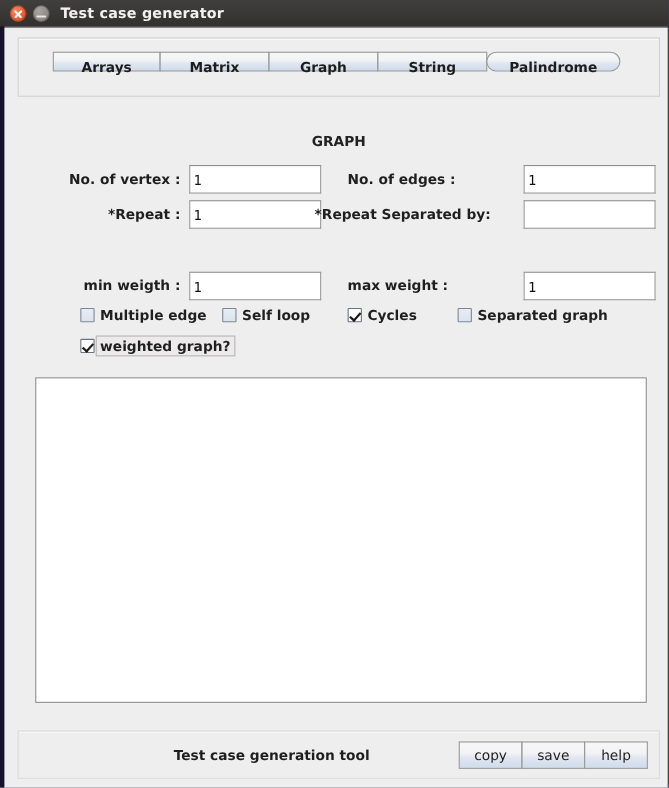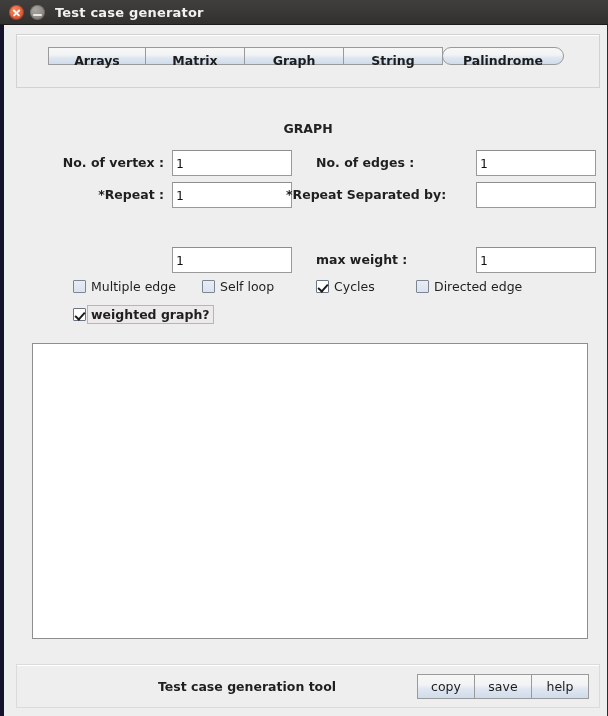--- a/index.html
+++ b/index.html
@@ -131,21 +131,21 @@
   }
   .cb.checked::after {
     content: "";
     position: absolute; left: 3px; top: 1px;
     width: 4px; height: 8px;
     border: solid #1c1c1c;
     border-width: 0 2px 2px 0;
     transform: rotate(42deg);
   }
   .cb-row { position: absolute; display: flex; align-items: center; }
-  .cb-label { font-size: 12.5px; font-weight: normal; color: #1f1f1f; margin-left: 5px; white-space: nowrap; }
+  .cb-label { font-size: 12.5px; font-weight: bold; color: #1f1f1f; margin-left: 5px; white-space: nowrap; }
 
   #weighted-wrap {
     position: absolute; left: 57px; top: 213px;
     display: flex; align-items: center;
   }
   #weighted-label-box {
     margin-left: 1px; padding: 1px 3px;
     border: 1px solid #b6b6b6;
     background: #eceaea;
     font-size: 12.5px; font-weight: bold; color: #1f1f1f;
@@ -227,40 +227,41 @@
     <input class="swing-input field-input" style="left: 156px; top: 90px;" value="1">
 
     <div class="lbl field-label-right" style="left:270px; top:90px; width:178px;">*Repeat Separated by:</div>
     <input class="swing-input field-input" style="left: 460px; top: 90px;" value="">
 
     <div id="weighted-wrap">
       <span class="cb checked"></span>
       <span id="weighted-label-box">weighted graph?</span>
     </div>
 
+    <div class="lbl field-label-left" style="left:20px; top:155px; width:128px;">min weigth :</div>
     <input class="swing-input field-input" style="left: 156px; top: 155px;" value="1">
 
     <div class="lbl field-label-right" style="left:300px; top:155px; width:148px;">max weight :</div>
     <input class="swing-input field-input" style="left: 460px; top: 155px;" value="1">
 
     <div class="cb-row" style="left:57px; top:187px;">
       <span class="cb"></span>
       <span class="cb-label">Multiple edge</span>
     </div>
     <div class="cb-row" style="left:186px; top:187px;">
       <span class="cb"></span>
       <span class="cb-label">Self loop</span>
     </div>
     <div class="cb-row" style="left:300px; top:187px;">
       <span class="cb checked"></span>
       <span class="cb-label">Cycles</span>
     </div>
     <div class="cb-row" style="left:400px; top:187px;">
       <span class="cb"></span>
-      <span class="cb-label">Directed edge</span>
+      <span class="cb-label">Separated graph</span>
     </div>
 
     <div id="generate-btn" style="background: rgb(0, 238, 0);">GENERATE</div>
 
     <div id="output-area"></div>
 
   </div>
 
   <div id="footer-panel">
     <div id="footer-text">Test case generation tool</div>

